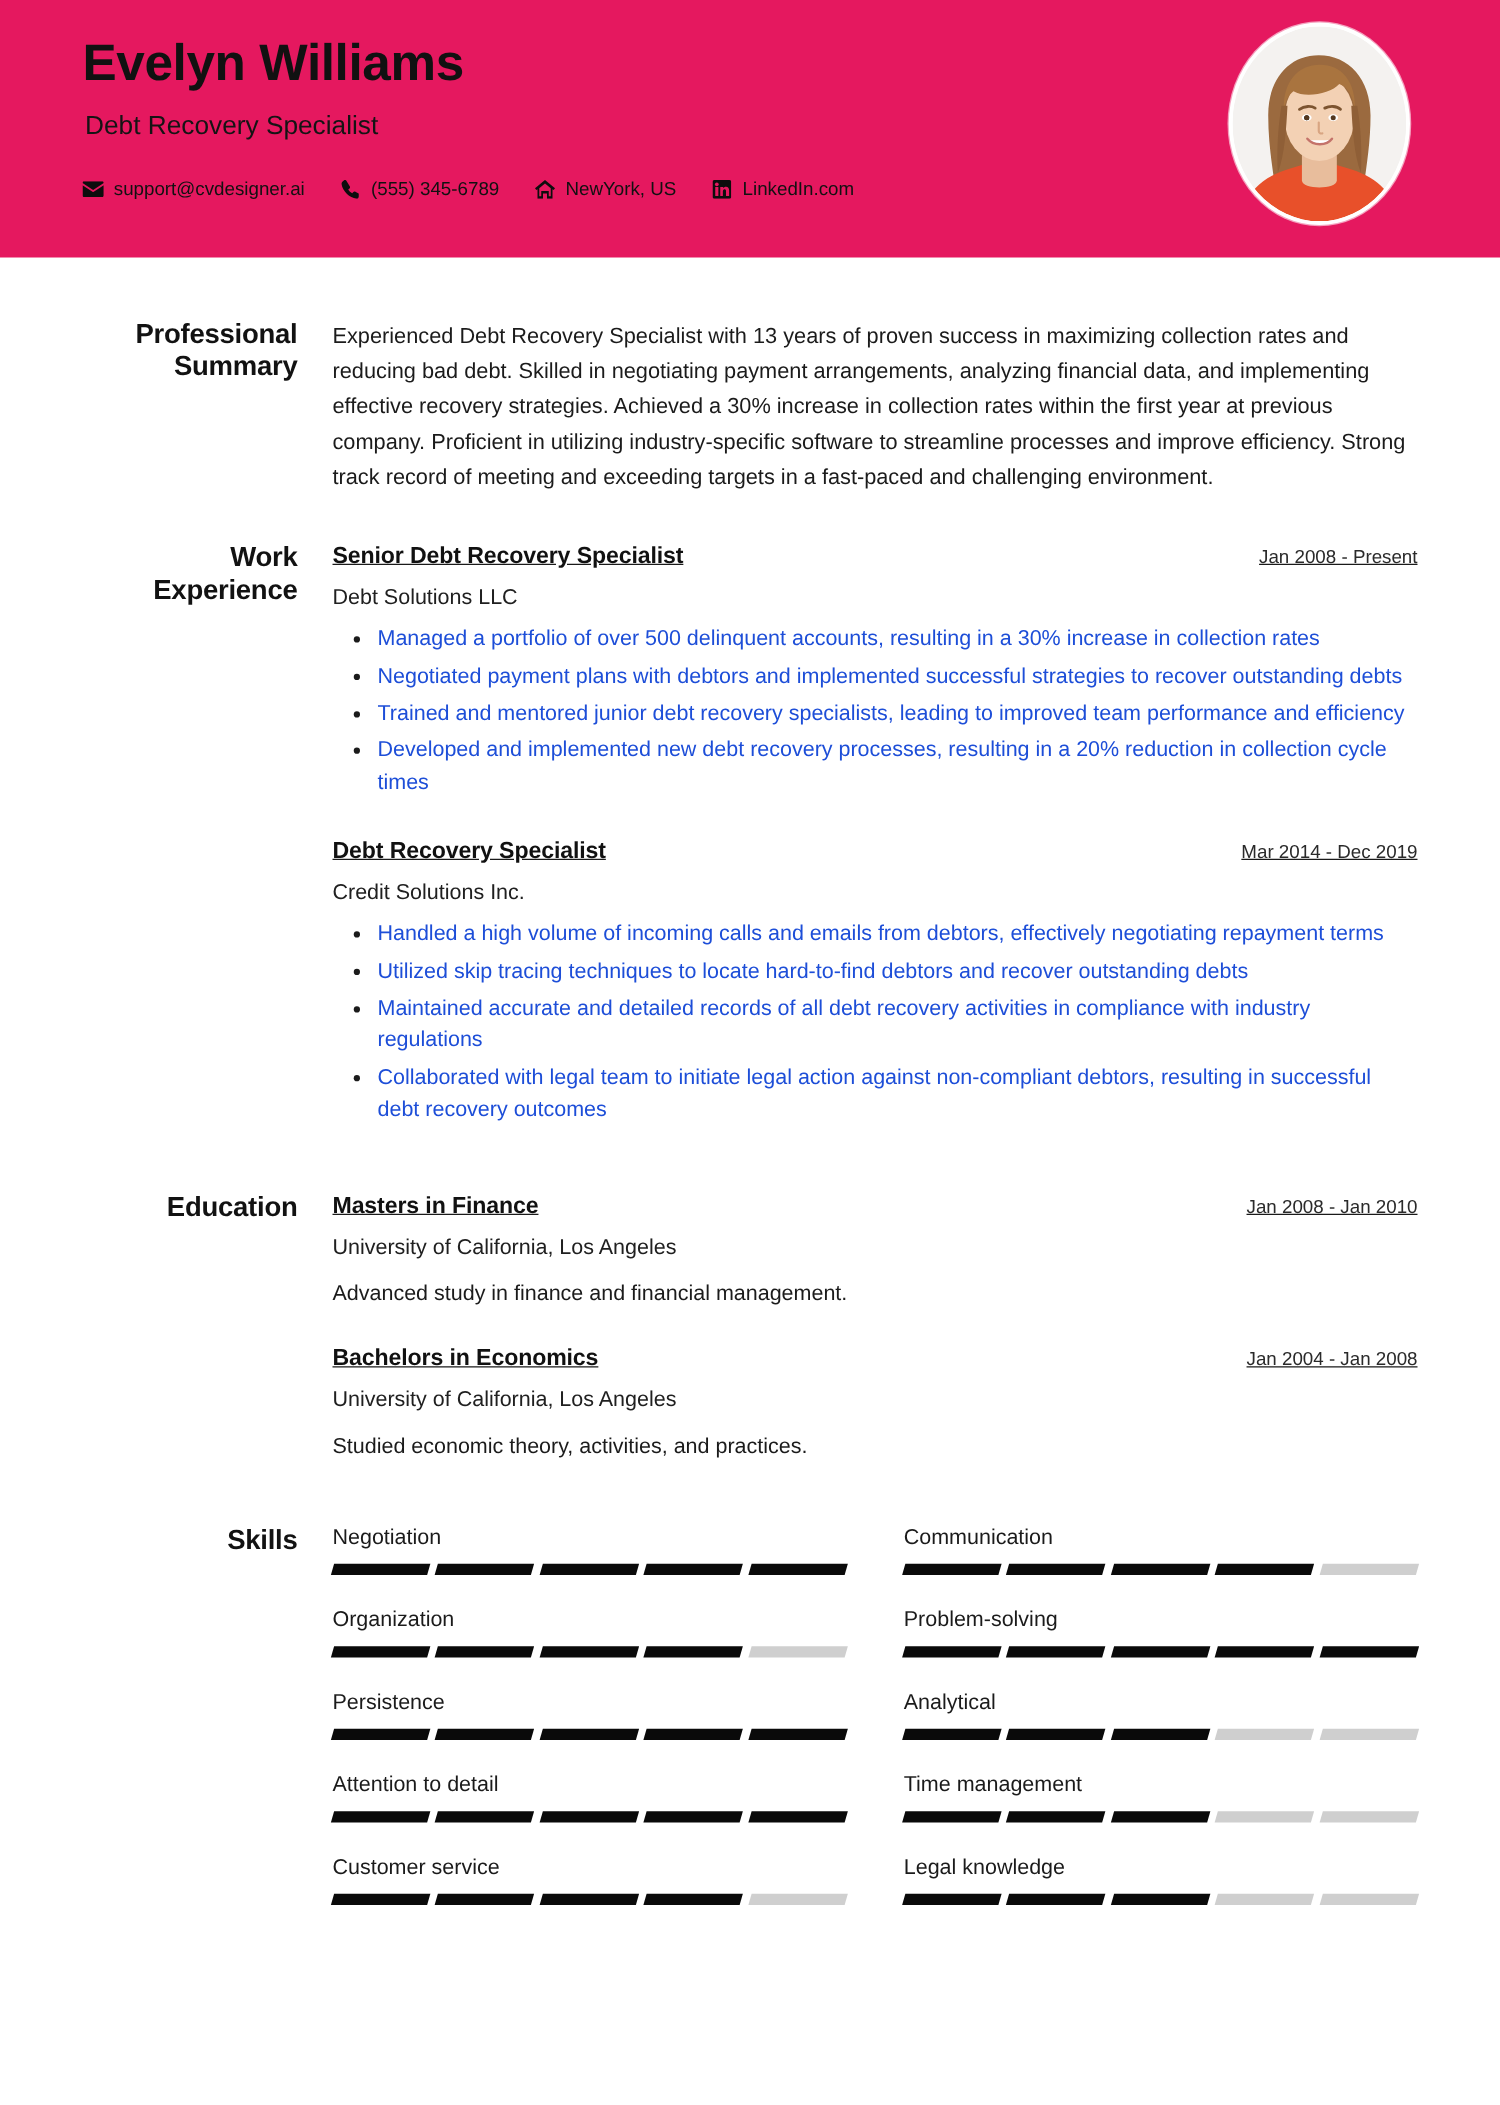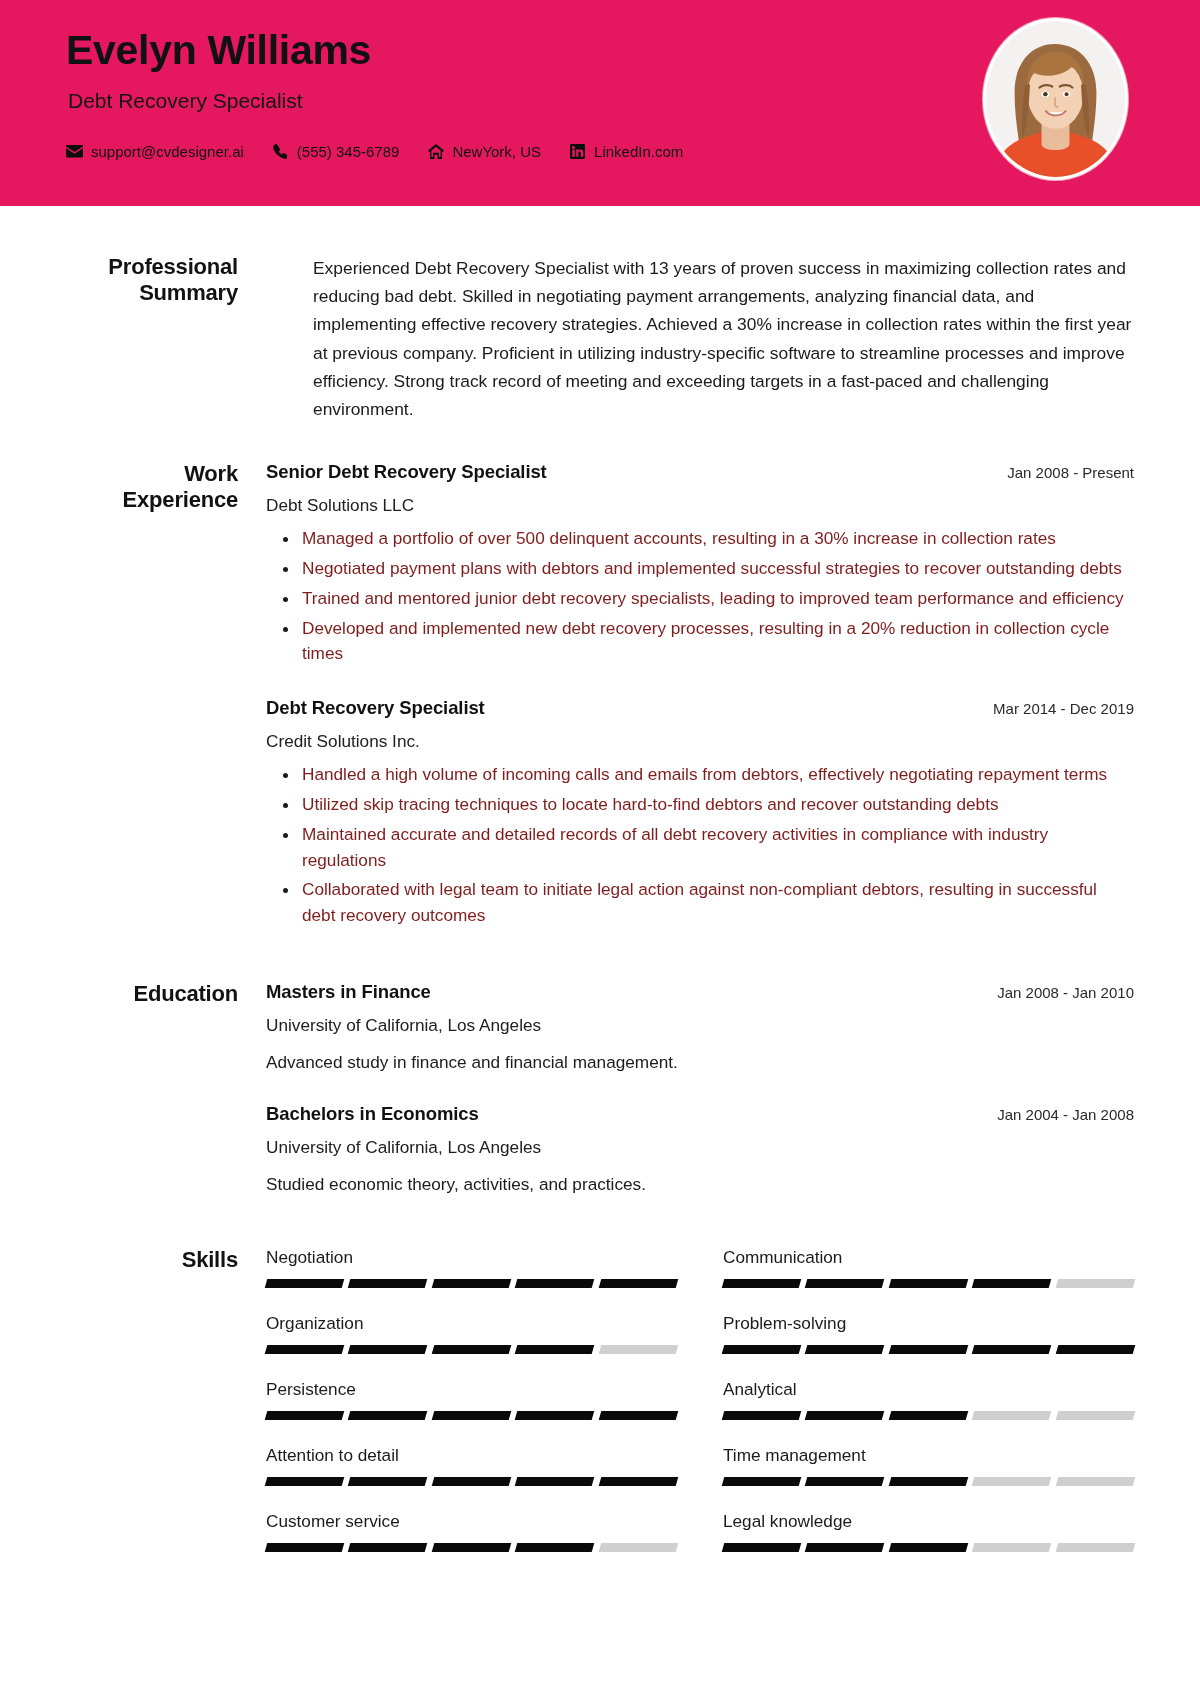--- a/index.html
+++ b/index.html
@@ -125,39 +125,40 @@
     line-height: 1.18;
     letter-spacing: -0.2px;
   }
 
   .sec-body {
     flex: 1 1 auto;
     min-width: 0;
   }
 
   
-  .sec-summary { padding-top: 48px; gap: 47px; }
+  .sec-summary { padding-top: 48px; }
   .summary-text {
     font-size: 17.4px;
     line-height: 1.62;
     color: #1b1b1b;
     text-align: left;
   }
 
   
   .sec-work { padding-top: 38px; }
 
   .entry { margin-bottom: 6px; }
   .entry + .entry { margin-top: 30px; }
 
   .entry-head {
     display: flex;
     align-items: baseline;
     justify-content: space-between;
     gap: 8px;
+    text-decoration: underline;
   }
 
   .entry-title {
     font-size: 18.5px;
     font-weight: 700;
     color: #111111;
     letter-spacing: -0.1px;
   }
 
   .entry-date {
@@ -175,21 +176,21 @@
 
   .bullets {
     margin: 10px 0 0 0;
     padding-left: 34px;
     list-style: none;
   }
   .bullets li {
     position: relative;
     font-size: 17.2px;
     line-height: 1.5;
-    color: #7f1d1d;
+    color: #1d4ed8;
     margin-bottom: 4px;
     padding-left: 2px;
   }
   .bullets li::before {
     content: "";
     position: absolute;
     left: -17px;
     top: 11px;
     width: 5px;
     height: 5px;

